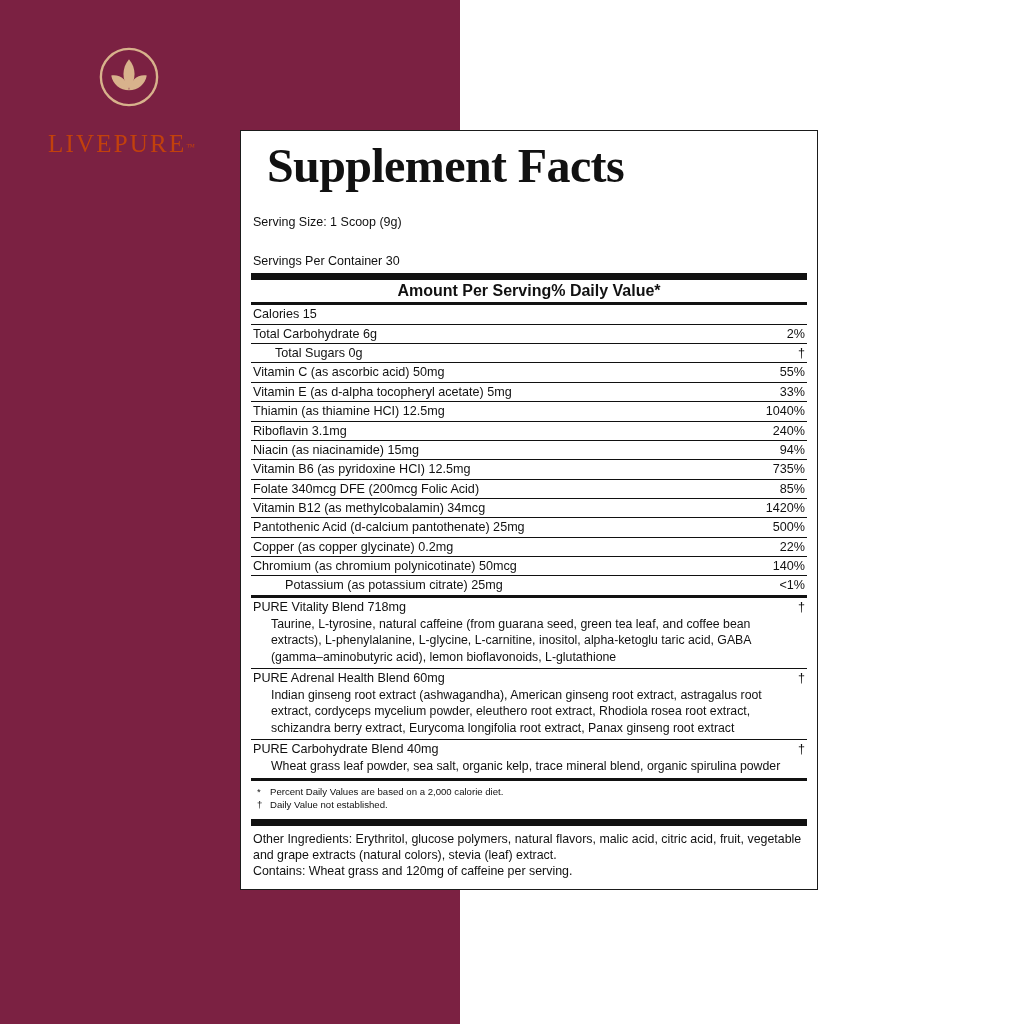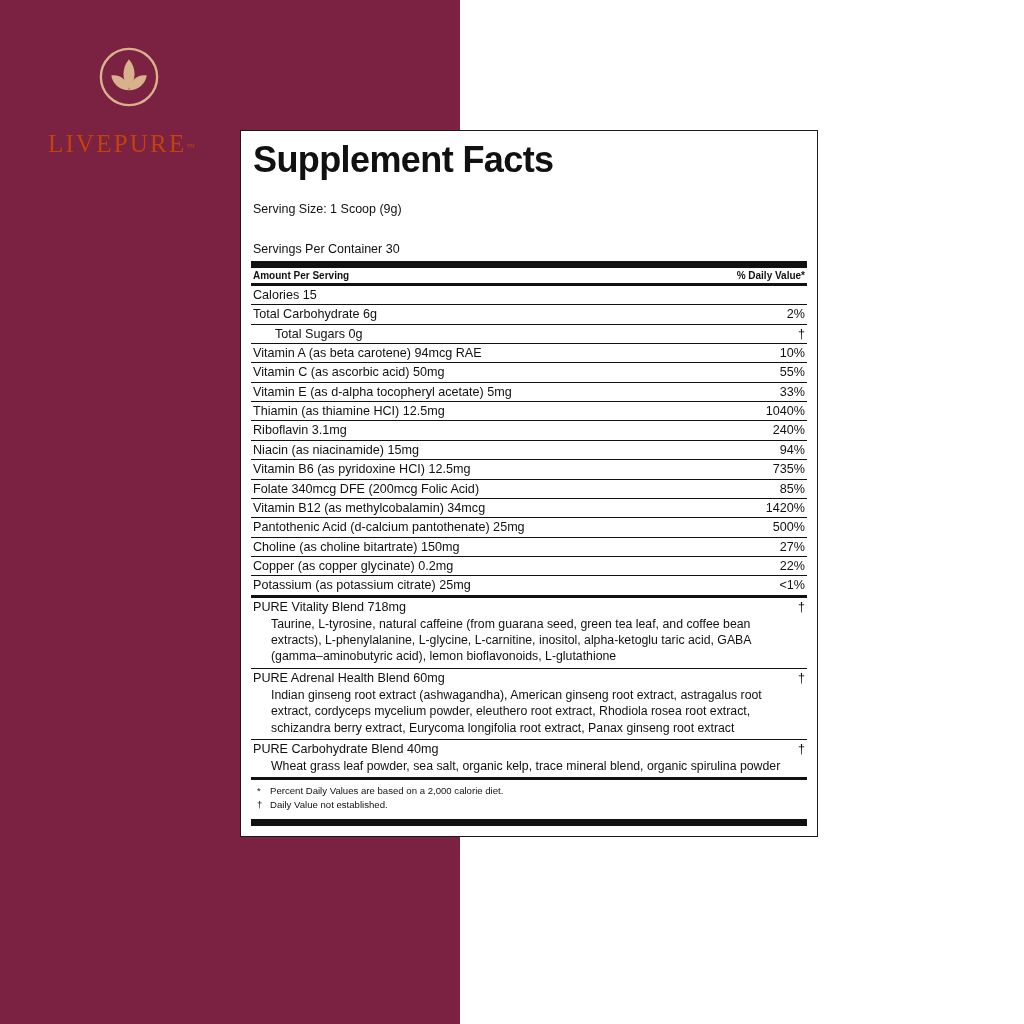--- a/index.html
+++ b/index.html
@@ -68,26 +68,26 @@
     top: 130px;
     width: 578px;
     background: #ffffff;
     border: 1px solid #1b1b1b;
     box-sizing: border-box;
     padding: 8px 10px 10px 10px;
     color: #111111;
   }
 
   .sf-title {
-    font-size: 36px;
+    font-size: 48px;
     font-weight: bold;
     line-height: 1.04;
     letter-spacing: -0.6px;
-    margin: 2px 0 4px 2px;
-    font-family: Liberation Sans, sans-serif;
+    margin: 2px 0 4px 16px;
+    font-family: Liberation Serif, serif;
   }
 
   .serving-line {
     font-size: 12.5px;
     line-height: 1.22;
     margin-left: 2px;
     margin-top: 24px;
   }
 
   .rule-thick {
@@ -96,36 +96,36 @@
     margin: 4px 0 0 0;
   }
   .rule-med {
     height: 3px;
     background: #111;
     margin: 0;
   }
 
   .hdr-row {
     display: flex;
-    justify-content: space-between;
-    font-size: 10px;
+    justify-content: center;
+    font-size: 16px;
     font-weight: bold;
     padding: 2px 2px 2px 2px;
   }
 
   .nutrient {
     display: flex;
     justify-content: space-between;
     align-items: flex-start;
     font-size: 12.6px;
     padding: 2px 2px 1.5px 2px;
     border-bottom: 1px solid #111;
     line-height: 1.18;
   }
-  .nutrient:last-child { border-bottom: none; }
+  .nutrient:last-child { border-bottom: none; margin-left: 32px; }
   .nutrient .nm { padding-right: 10px; }
   .nutrient .dv { white-space: nowrap; }
   .nutrient.indent .nm { padding-left: 22px; }
 
   .blend {
     border-bottom: 1px solid #111;
     padding: 2px 2px 3px 2px;
   }
   .blend-head {
     display: flex;
@@ -203,24 +203,20 @@
       </div>
       <div class="nutrient">
         <span class="nm">Total Carbohydrate 6g</span>
         <span class="dv">2%</span>
       </div>
       <div class="nutrient indent">
         <span class="nm">Total Sugars 0g</span>
         <span class="dv">†</span>
       </div>
       <div class="nutrient">
-        <span class="nm">Vitamin A (as beta carotene) 94mcg RAE</span>
-        <span class="dv">10%</span>
-      </div>
-      <div class="nutrient">
         <span class="nm">Vitamin C (as ascorbic acid) 50mg</span>
         <span class="dv">55%</span>
       </div>
       <div class="nutrient">
         <span class="nm">Vitamin E (as d-alpha tocopheryl acetate) 5mg</span>
         <span class="dv">33%</span>
       </div>
       <div class="nutrient">
         <span class="nm">Thiamin (as thiamine HCI) 12.5mg</span>
         <span class="dv">1040%</span>
@@ -243,26 +239,26 @@
       </div>
       <div class="nutrient">
         <span class="nm">Vitamin B12 (as methylcobalamin) 34mcg</span>
         <span class="dv">1420%</span>
       </div>
       <div class="nutrient">
         <span class="nm">Pantothenic Acid (d-calcium pantothenate) 25mg</span>
         <span class="dv">500%</span>
       </div>
       <div class="nutrient">
-        <span class="nm">Choline (as choline bitartrate) 150mg</span>
-        <span class="dv">27%</span>
-      </div>
-      <div class="nutrient">
         <span class="nm">Copper (as copper glycinate) 0.2mg</span>
         <span class="dv">22%</span>
+      </div>
+      <div class="nutrient">
+        <span class="nm">Chromium (as chromium polynicotinate) 50mcg</span>
+        <span class="dv">140%</span>
       </div>
       <div class="nutrient">
         <span class="nm">Potassium (as potassium citrate) 25mg</span>
         <span class="dv">&lt;1%</span>
       </div>
     </div>
 
   <div class="rule-med"></div>
 
   <div id="blend-rows">
@@ -297,13 +293,17 @@
         <span>Percent Daily Values are based on a 2,000 calorie diet.</span>
       </div>
       <div class="fn">
         <span class="sym">†</span>
         <span>Daily Value not established.</span>
       </div>
     </div>
 
   <div class="rule-thick"></div>
 
+  <div class="other">
+    <p>Other Ingredients: Erythritol, glucose polymers, natural flavors, malic acid, citric acid, fruit, vegetable and grape extracts (natural colors), stevia (leaf) extract.</p>
+    <p>Contains: Wheat grass and 120mg of caffeine per serving.</p>
+  </div>
 </div>
 
 </body></html>

